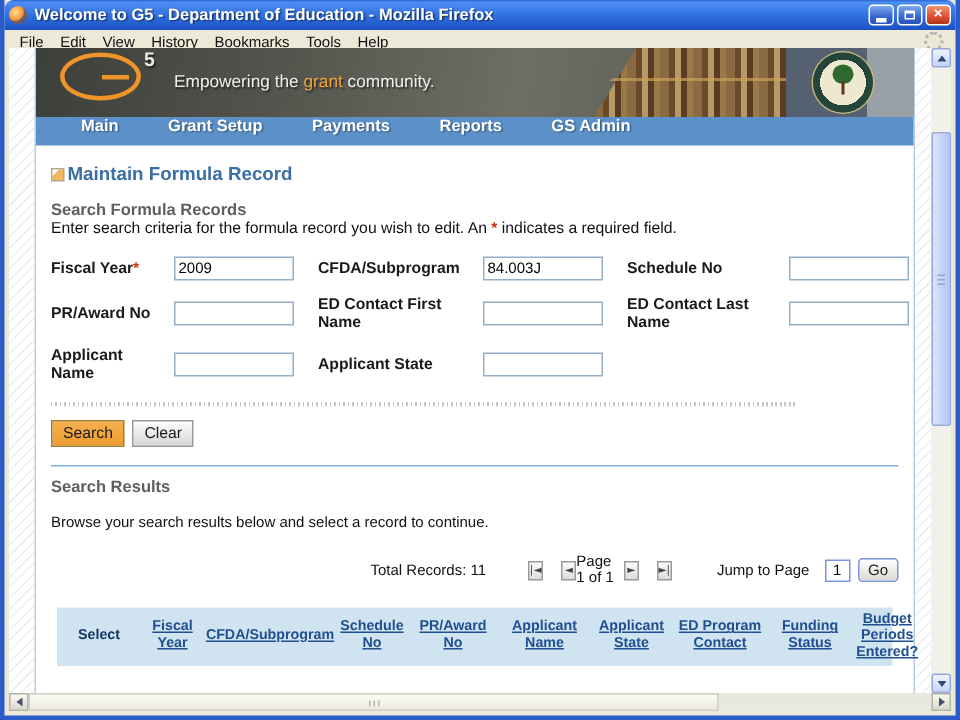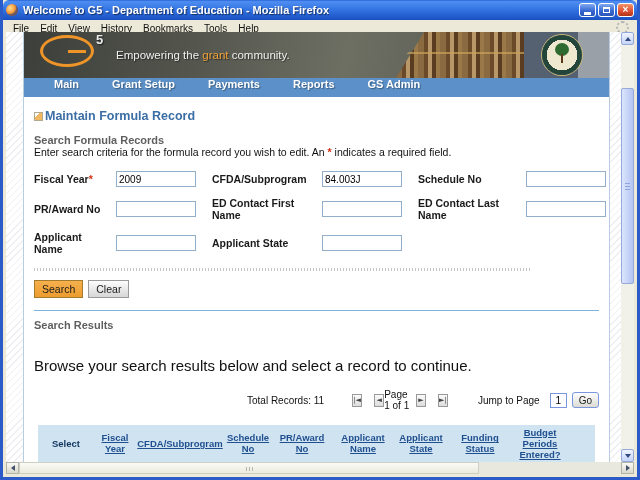--- a/index.html
+++ b/index.html
@@ -69,21 +69,21 @@
   .field-input{width:80px;height:16px;border:1px solid #93aec8;font-size:10px;padding:0 2px;box-sizing:border-box;
     font-family:"Liberation Sans","DejaVu Sans",sans-serif;}
   .dotted-sep{margin-top:13px;width:497px;height:3px;
     background:repeating-linear-gradient(90deg,#c6c6c6 0 1px,transparent 1px 3px);}
   .btnrow{margin-top:9px;display:flex;gap:5px;}
   .btn-search{background:linear-gradient(#f6b04e,#ec9c2e);border:1px solid #a27c2c;padding:2px 7px;
     font-size:10.5px;color:#1a1a1a;font-family:inherit;}
   .btn-clear{background:linear-gradient(#fdfdfd,#d6d6d6);border:1px solid #9a9a9a;padding:2px 7px;
     font-size:10.5px;color:#1a1a1a;font-family:inherit;}
   .bluehr{margin-top:12px;border:0;border-top:1px solid #7fb2dc;}
-  .browse-text{margin-top:26px;font-size:15px;color:#111;}
+  .browse-text{margin-top:12px;font-size:10px;color:#111;}
   
   .pager{margin-top:15px;display:flex;align-items:center;font-size:10px;color:#111;}
   .total{margin-left:213px;white-space:nowrap;text-align:center;}
   .pgbtn{width:15px;height:13px;background:linear-gradient(#fbfbfb,#dcdcdc);border:1px solid #999;
     font-size:7px;line-height:11px;text-align:center;color:#444;box-sizing:border-box;padding:0;
     font-family:"DejaVu Sans",sans-serif;}
   .ml28{margin-left:28px;} .ml12{margin-left:12px;} .ml16{margin-left:0;}
   .jump-label{margin-left:30px;white-space:nowrap;}
   .jump-input{width:17px;height:15px;margin-left:10px;border:1px solid #7a96df;font-size:10px;text-align:center;
     box-sizing:border-box;font-family:inherit;}
@@ -250,20 +250,23 @@
               <div class="th">
                 <span class="th-link">PR/Award No</span>
               </div>
               <div class="th">
                 <span class="th-link">Applicant Name</span>
               </div>
               <div class="th">
                 <span class="th-link">Applicant State</span>
               </div>
               <div class="th">
+                <span class="th-link">ED Program Contact</span>
+              </div>
+              <div class="th">
                 <span class="th-link">Funding Status</span>
               </div>
               <div class="th">
                 <span class="th-link">Budget Periods Entered?</span>
               </div>
             </div>
 
         </div>
       </div>
     </div>

